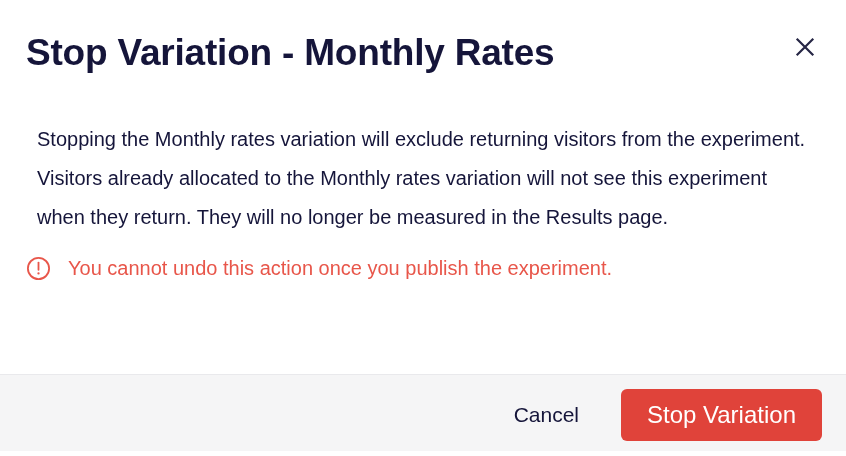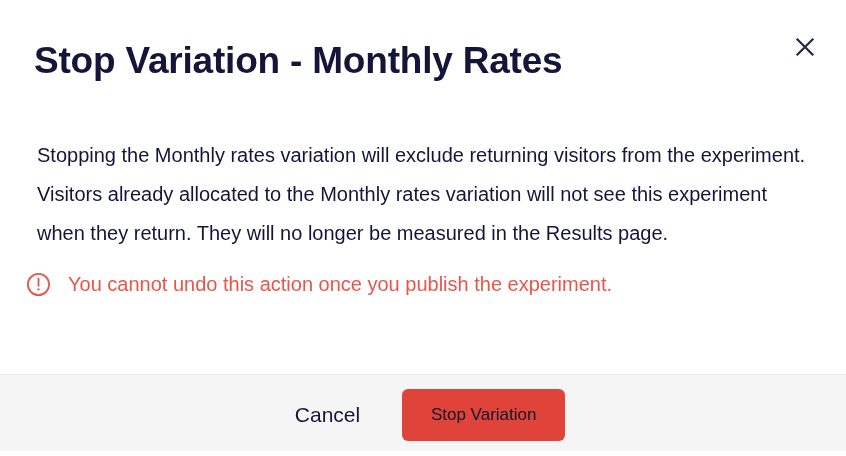--- a/index.html
+++ b/index.html
@@ -24,21 +24,21 @@
     flex-direction: column;
   }
 
   
   .modal-header {
     position: relative;
     padding: 30px 26px 0 26px;
     flex: 0 0 auto;
   }
   .modal-title {
-    margin: 8px;
+    margin: 0;
     font-size: 37px;
     line-height: 46px;
     font-weight: 700;
     letter-spacing: -0.2px;
     color: #15153a;
     font-family: "Liberation Sans", sans-serif;
     white-space: nowrap;
   }
   .close-button {
     position: absolute;
@@ -92,42 +92,42 @@
   
   .modal-footer {
     flex: 0 0 auto;
     height: 82px;
     background: #f5f5f6;
     border-top: 1px solid #e9e9ec;
     border-bottom: 1px solid #e3e3e6;
     box-sizing: border-box;
     display: flex;
     align-items: center;
-    justify-content: center;
+    justify-content: flex-end;
     padding: 8px 24px;
   }
   .cancel-button {
     background: transparent;
     border: none;
     padding: 10px 14px;
     margin-right: 28px;
     font-size: 21px;
     line-height: 26px;
     color: #15153a;
     font-family: "Liberation Sans", sans-serif;
     cursor: pointer;
   }
   .primary-button {
     background: #e0433a;
     border: none;
     border-radius: 6px;
-    width: 163px;
+    width: 201px;
     height: 52px;
-    color: #0f172a;
-    font-size: 17px;
+    color: #ffffff;
+    font-size: 24px;
     line-height: 26px;
     font-family: "Liberation Sans", sans-serif;
     cursor: pointer;
     display: flex;
     align-items: center;
     justify-content: center;
   }
 
   
   .page-underlay {

